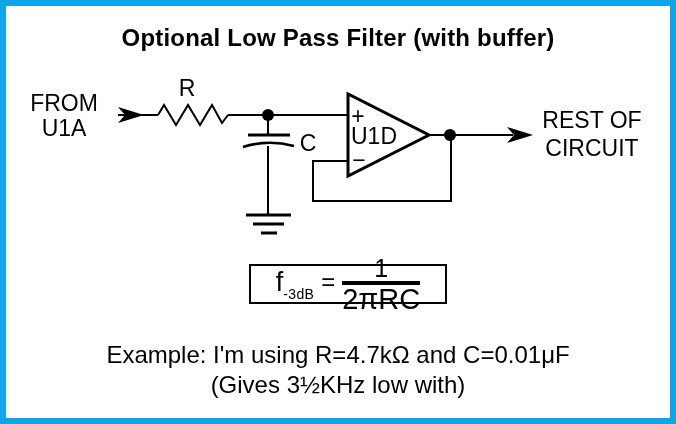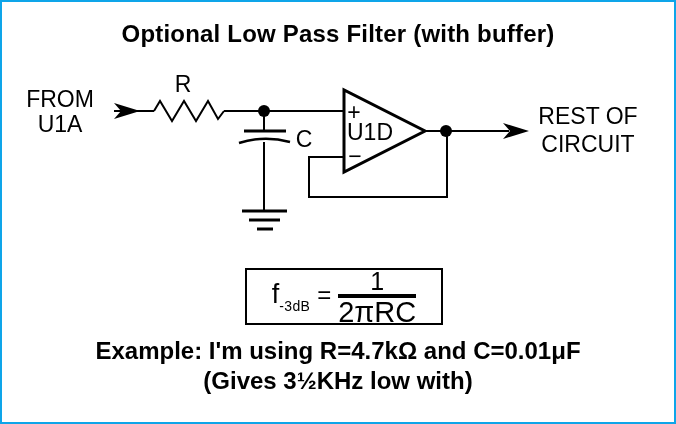--- a/index.html
+++ b/index.html
@@ -1,55 +1,55 @@
 <!DOCTYPE html>
 <html><head>
 <meta charset="utf-8">
 <style>
   html,body{margin:0;padding:0;background:#ffffff;}
   .canvas{
     position:relative;
     width:676px;height:424px;
     box-sizing:border-box;
-    border:2px solid #0ea5e9;
+    border:6px solid #0ea5e9;
     background:#fff;
     font-family:"Liberation Sans","DejaVu Sans",sans-serif;
     color:#000;
     overflow:hidden;
   }
   .title{
     position:absolute;top:18px;left:0;right:0;
     text-align:center;
     font-size:24px;font-weight:bold;
     letter-spacing:0.2px;
   }
   .circuit-svg{position:absolute;inset:0;}
   .circuit-svg text{
     font-family:"Liberation Sans","DejaVu Sans",sans-serif;
     font-size:23px;fill:#000;
   }
   .formula-box{
-    position:absolute;left:243px;top:266px;
-    width:198px;height:57px;
+    position:absolute;left:243px;top:258px;
+    width:198px;height:40px;
     box-sizing:border-box;
     border:2px solid #000;
     display:flex;justify-content:center;
   }
   .formula-content{display:flex;align-items:center;gap:7px;}
   .f-term{font-size:27px;position:relative;top:-2px;}
   .f-sub{font-size:14px;position:relative;top:8px;letter-spacing:0.3px;}
   .eq{font-size:24px;position:relative;top:-2px;}
   .fraction{display:flex;flex-direction:column;align-items:center;}
   .num{font-size:25px;line-height:23px;}
   .bar{height:4px;background:#000;align-self:stretch;margin:1px 0 2px 0;}
   .den{font-size:29px;line-height:24px;}
   .example{
     position:absolute;top:334px;left:0;right:0;
     text-align:center;
-    font-size:24px;line-height:30px;font-weight:bold;
+    font-size:24px;line-height:30px;
   }
 </style>
 </head>
 <body>
 
 <div class="canvas">
 
   <div class="title">Optional Low Pass Filter (with buffer)</div>
 
   <svg class="circuit-svg" width="676" height="424" viewBox="0 0 676 424">

